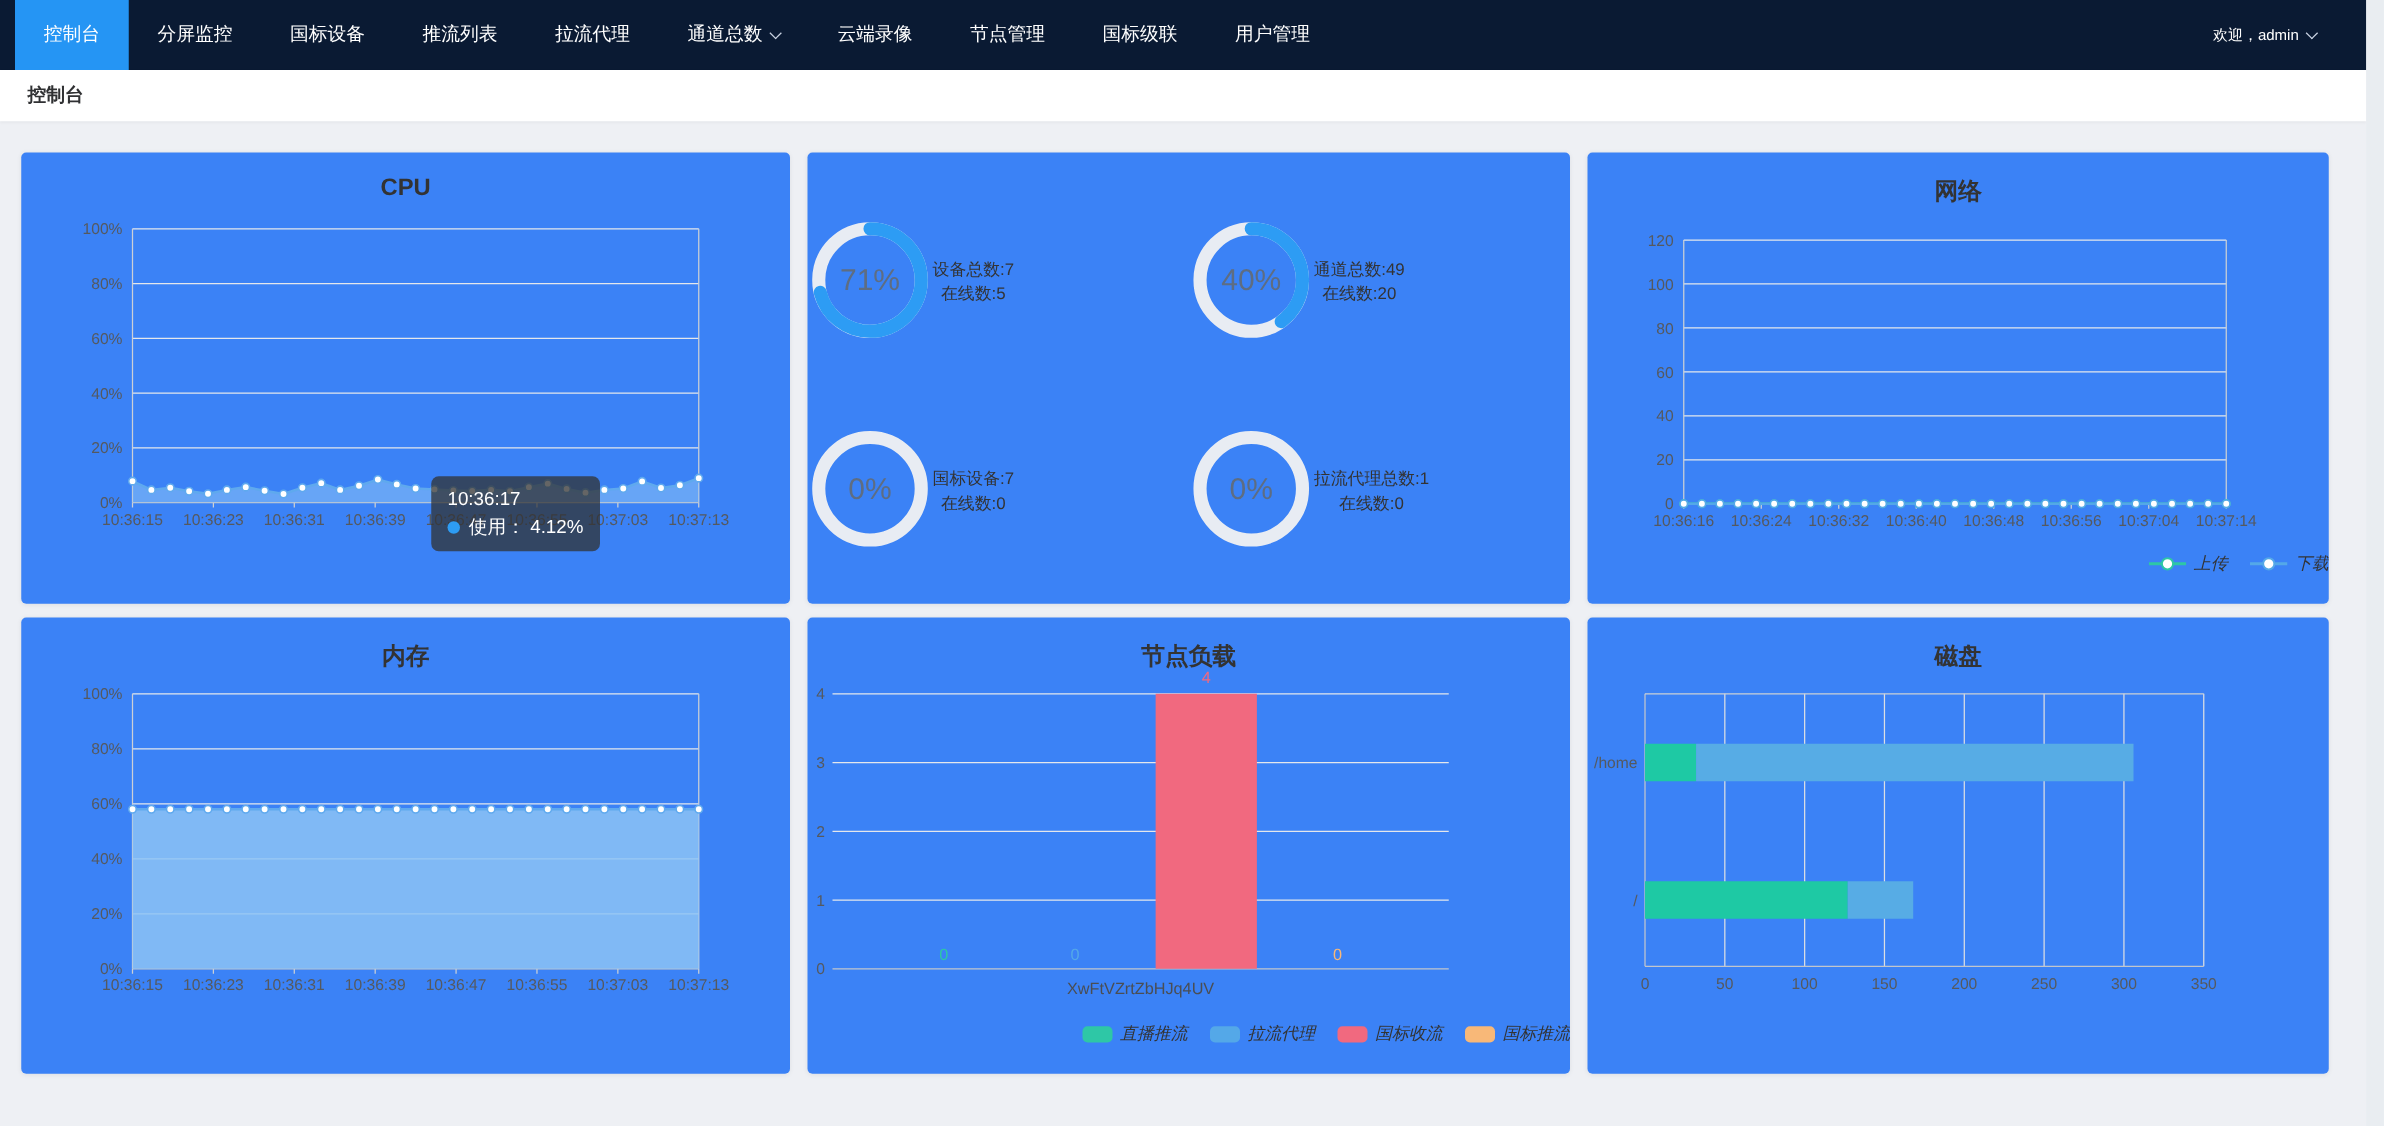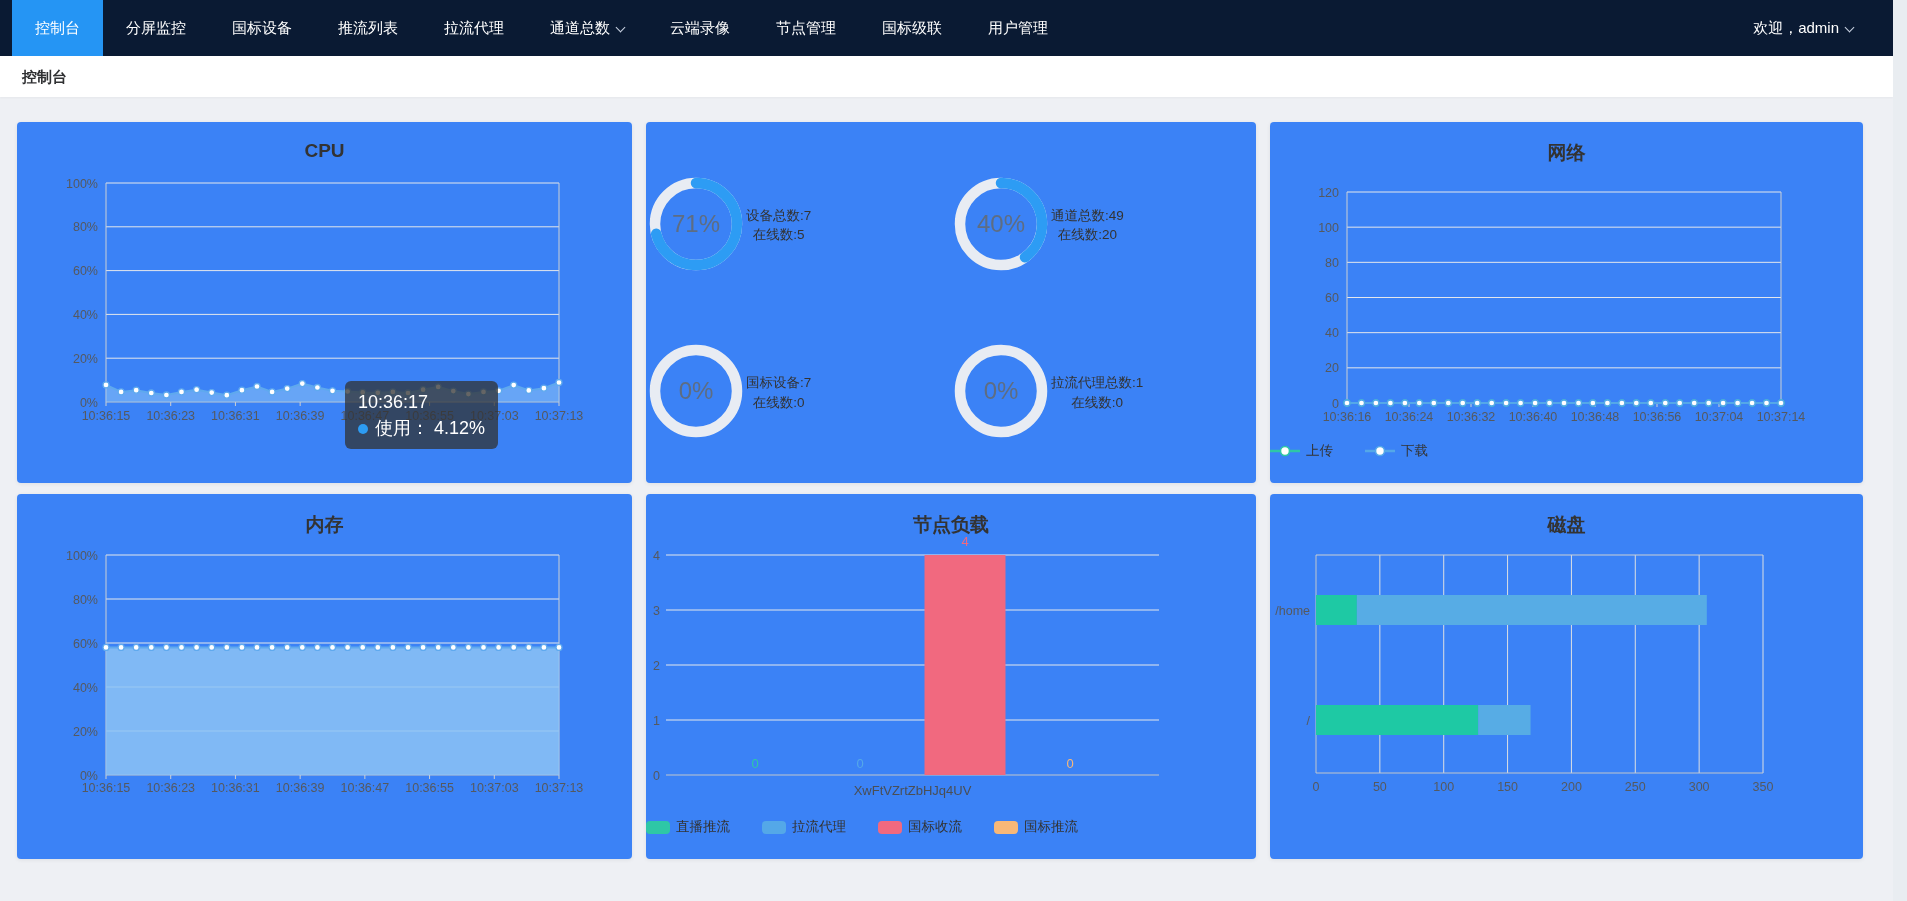--- a/index.html
+++ b/index.html
@@ -13,21 +13,21 @@
   
   .navbar { width:1893px; height:56px; background:#0a1a33; display:flex;
     align-items:stretch; padding-left:12px; }
   .nav-items { display:flex; align-items:stretch; flex:1; }
   .nav-item { color:#ffffff; font-size:15px; line-height:56px; padding:0 23px;
     cursor:pointer; white-space:nowrap; }
   .nav-item.active { background:#2595f4; }
   .caret { display:inline-block; width:7px; height:7px;
     border-right:1.5px solid #c9d2e2; border-bottom:1.5px solid #c9d2e2;
     transform:rotate(45deg); margin-left:7px; margin-bottom:2px; }
-  .nav-user { color:#ffffff; font-size:15px; line-height:56px; padding-right:40px;
+  .nav-user { color:#ffffff; font-size:12px; line-height:56px; padding-right:40px;
     cursor:pointer; white-space:nowrap; }
 
   
   .crumb-bar { width:1893px; height:41px; background:#ffffff; line-height:41px;
     padding-left:22px; box-shadow:0 1px 2px rgba(0,0,0,0.04); }
   .crumb { font-size:15px; font-weight:bold; color:#303133; }
 
   
   .dashboard { padding:25px 0 0 17px; display:grid;
     grid-template-columns:615px 610px 593px;
@@ -36,35 +36,35 @@
     box-shadow:0 1px 4px rgba(0,0,0,0.07); overflow:hidden; }
   .card-title { position:absolute; top:18px; left:0; width:100%; text-align:center;
     font-size:19px; font-weight:bold; color:#333333; z-index:2; }
   .chart-svg { position:absolute; left:0; top:0; z-index:1; }
   .ax { font-size:12.5px; fill:#55595f; font-family:"Liberation Sans",sans-serif; }
   .axcat { font-size:13px; fill:#4a4e54; font-family:"Liberation Sans",sans-serif; }
 
   
   .tooltip { position:absolute; left:328px; top:259px; z-index:5;
     background:rgba(50,50,50,0.75); border-radius:6px; padding:8px 13px;
-    color:#ffffff; font-size:18px; line-height:1.45; white-space:nowrap; }
+    color:#ffffff; font-size:15px; line-height:1.45; white-space:nowrap; }
   .tooltip .dot { display:inline-block; width:10px; height:10px; border-radius:50%;
     background:#2d9cf4; margin-right:7px; vertical-align:middle; }
 
   
   .gauge-grid { position:absolute; inset:0; display:grid;
     grid-template-columns:1fr 1fr; grid-template-rows:1fr 1fr;
     padding:22px 0 12px 0; row-gap:8px; }
   .gauge { display:flex; flex-direction:row; align-items:center; }
   .gauge-lines { margin-top:3px; text-align:center; font-size:13.5px; color:#333;
     line-height:1.45; }
 
   
-  .legend { position:absolute; left:0; width:100%; display:flex; gap:32px;
-    justify-content:flex-start; align-items:center; z-index:2; }
+  .legend { position:absolute; left:0; width:100%; display:flex; gap:18px;
+    justify-content:flex-end; align-items:center; z-index:2;font-style:italic; }
   .legend-item { display:flex; align-items:center; gap:6px; font-size:13.5px;
     color:#333333; cursor:pointer; }
   .swatch { width:24px; height:13px; border-radius:4px; display:inline-block; }
 </style>
 </head>
 <body>
 
 <div class="gutter"></div>
 
 <header class="navbar">

